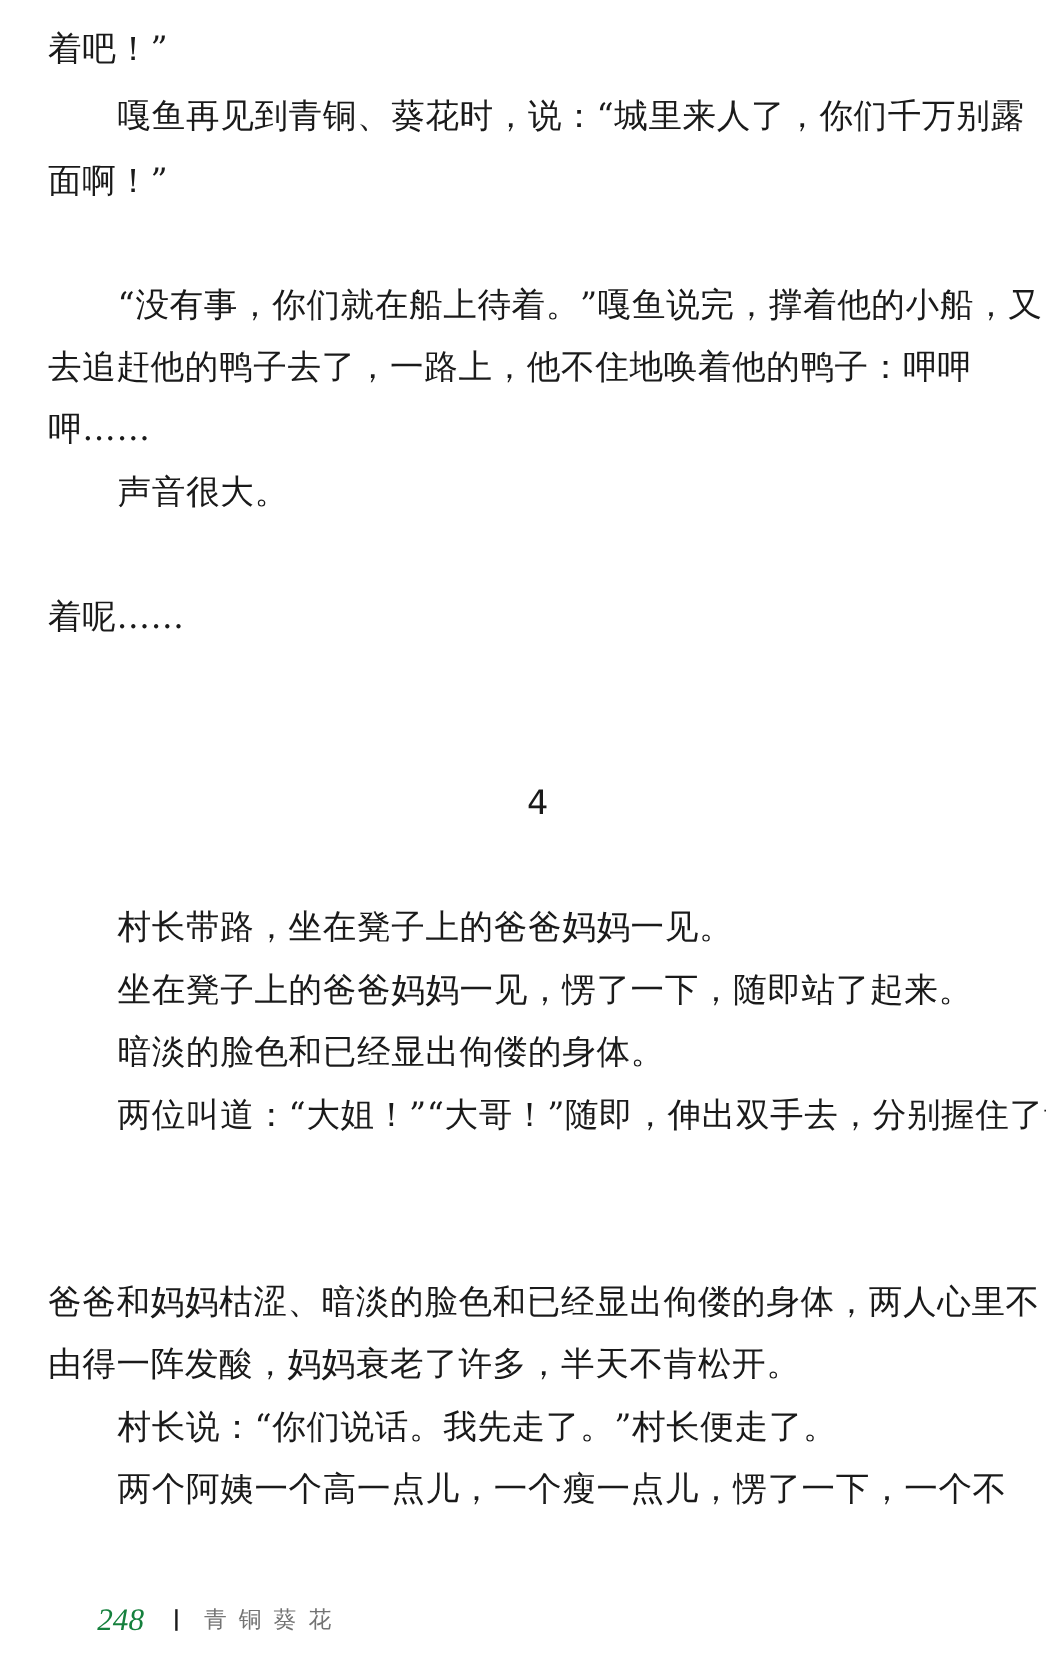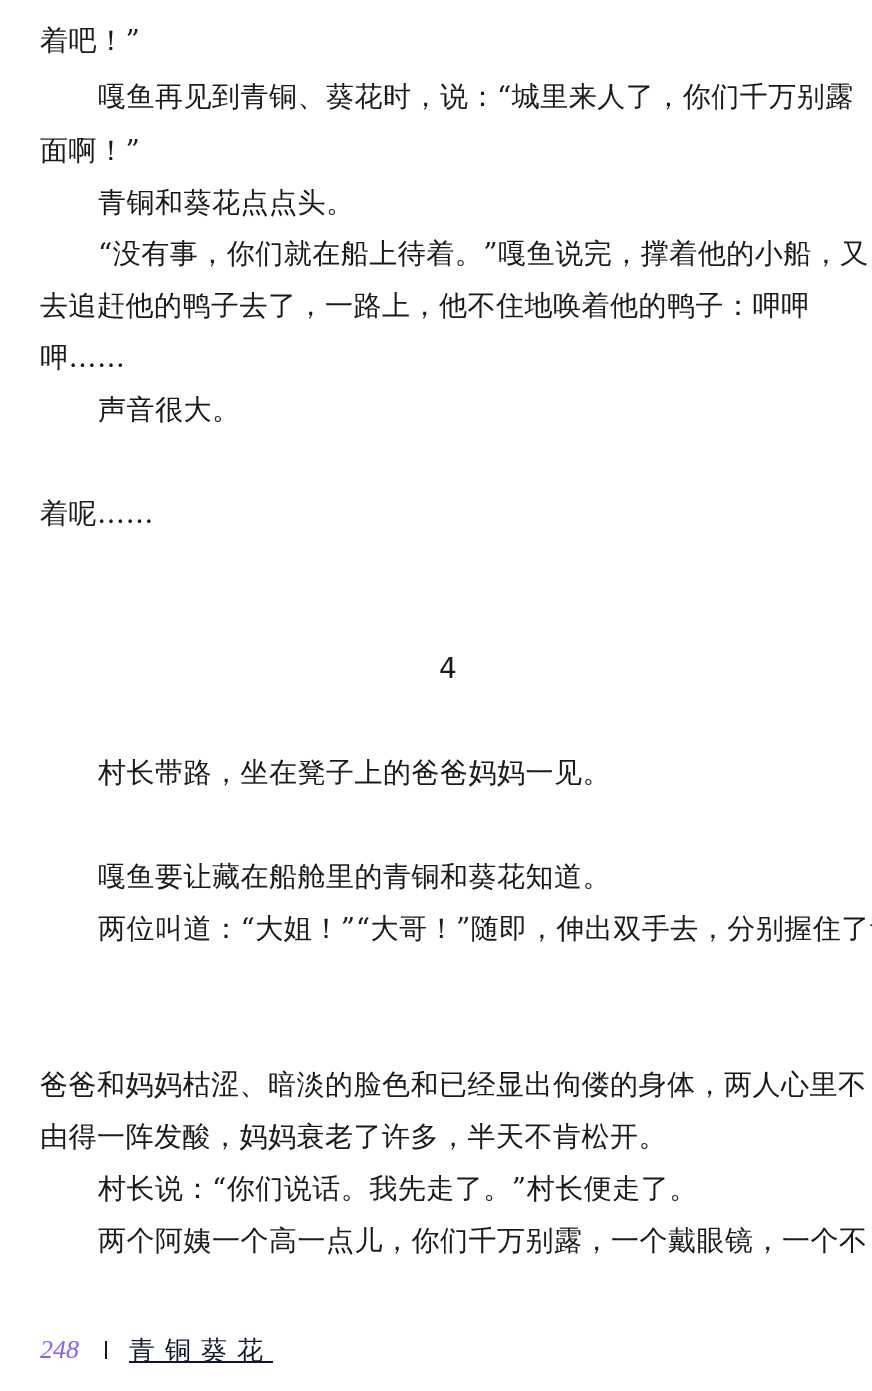--- a/index.html
+++ b/index.html
@@ -45,62 +45,62 @@
     left: 28px;
     top: 1334px;
     height: 32px;
     display: flex;
     align-items: center;
   }
   .page-num {
     font-family: "Liberation Serif", "DejaVu Serif", serif;
     font-style: italic;
     font-size: 26px;
-    color: #8b5cf6;
+    color: #15803d;
+    margin-left: 41px;
   }
   .footer-sep {
     display: inline-block;
     width: 2px;
     height: 18px;
     background: #1a1a1a;
     margin-left: 26px;
     margin-right: 22px;
   }
   .book-title {
     font-family: "DejaVu Sans", "Liberation Sans", sans-serif;
-    font-size: 26px;
+    font-size: 19px;
     letter-spacing: 10px;
-    color: #0f172a;
-    text-decoration: underline;
+    color: #737373;
   }
 </style>
 </head>
 <body>
 
 <div class="page">
 
   <div class="line" style="top:24px">着吧！”</div>
   <div class="line indent" style="top:80px">嘎鱼再见到青铜、葵花时，说：“城里来人了，你们千万别露</div>
   <div class="line" style="top:134px">面啊！”</div>
-  <div class="line indent" style="top:186px">青铜和葵花点点头。</div>
   <div class="line indent" style="top:237px">“没有事，你们就在船上待着。”嘎鱼说完，撑着他的小船，又</div>
   <div class="line" style="top:289px">去追赶他的鸭子去了，一路上，他不住地唤着他的鸭子：呷呷</div>
   <div class="line" style="top:341px">呷……</div>
   <div class="line indent" style="top:393px">声音很大。</div>
   <div class="line" style="top:497px">着呢……</div>
 
   <div class="section-number">4</div>
 
   <div class="line indent" style="top:756px">村长带路，坐在凳子上的爸爸妈妈一见。</div>
-  <div class="line indent" style="top:860px">嘎鱼要让藏在船舱里的青铜和葵花知道。</div>
+  <div class="line indent" style="top:808px">坐在凳子上的爸爸妈妈一见，愣了一下，随即站了起来。</div>
+  <div class="line indent" style="top:860px">暗淡的脸色和已经显出佝偻的身体。</div>
   <div class="line indent" style="top:912px">两位叫道：“大姐！”“大哥！”随即，伸出双手去，分别握住了青</div>
   <div class="line" style="top:1068px">爸爸和妈妈枯涩、暗淡的脸色和已经显出佝偻的身体，两人心里不</div>
   <div class="line" style="top:1120px">由得一阵发酸，妈妈衰老了许多，半天不肯松开。</div>
   <div class="line indent" style="top:1172px">村长说：“你们说话。我先走了。”村长便走了。</div>
-  <div class="line indent" style="top:1224px">两个阿姨一个高一点儿，你们千万别露，一个戴眼镜，一个不</div>
+  <div class="line indent" style="top:1224px">两个阿姨一个高一点儿，一个瘦一点儿，愣了一下，一个不</div>
 
   <div class="footer">
     <span class="page-num">248</span>
     <span class="footer-sep"></span>
     <span class="book-title">青铜葵花</span>
   </div>
 
 </div>
 
 </body></html>

